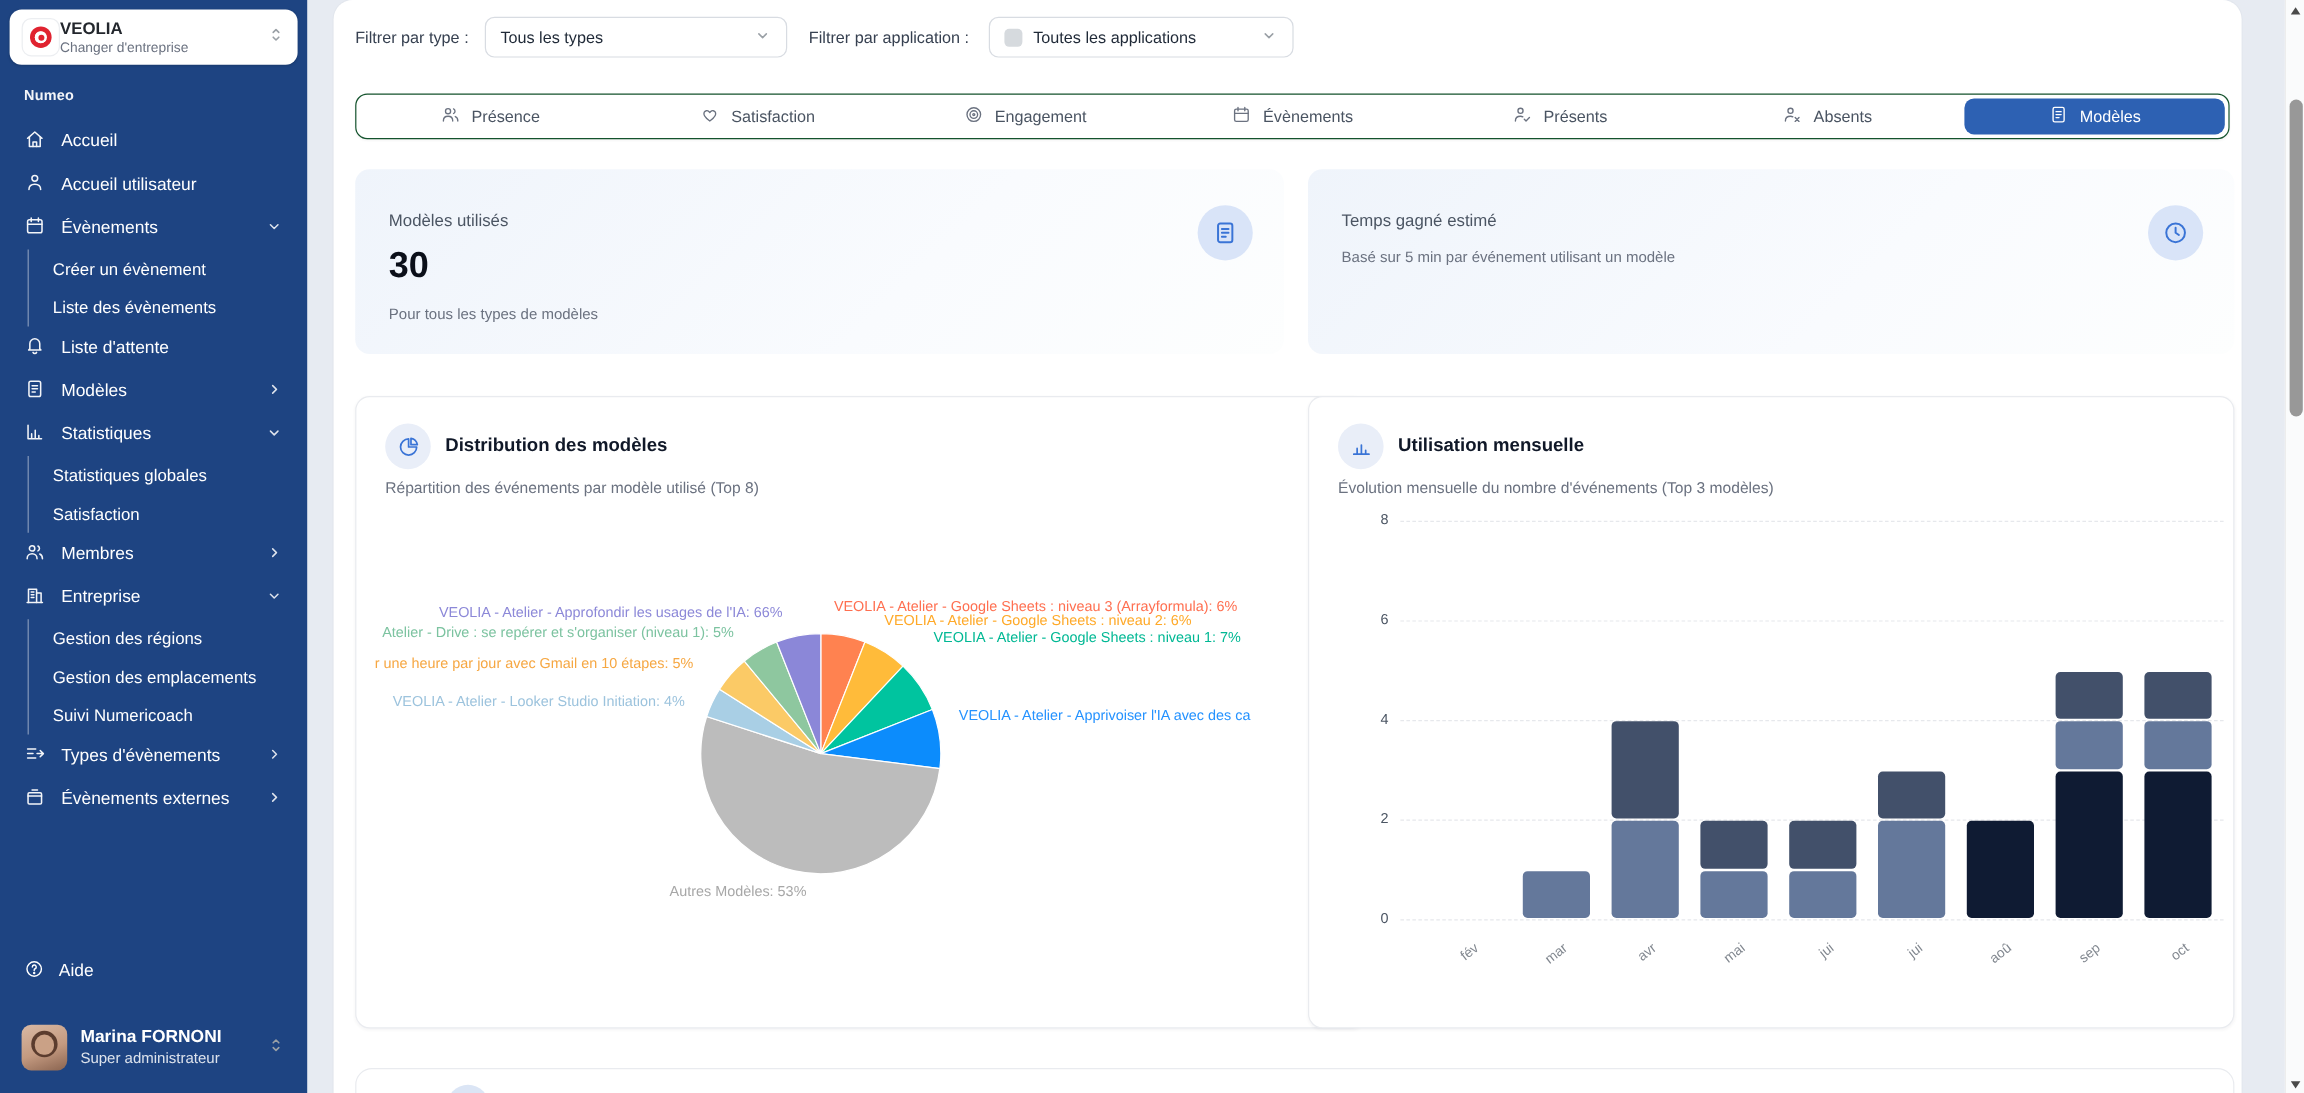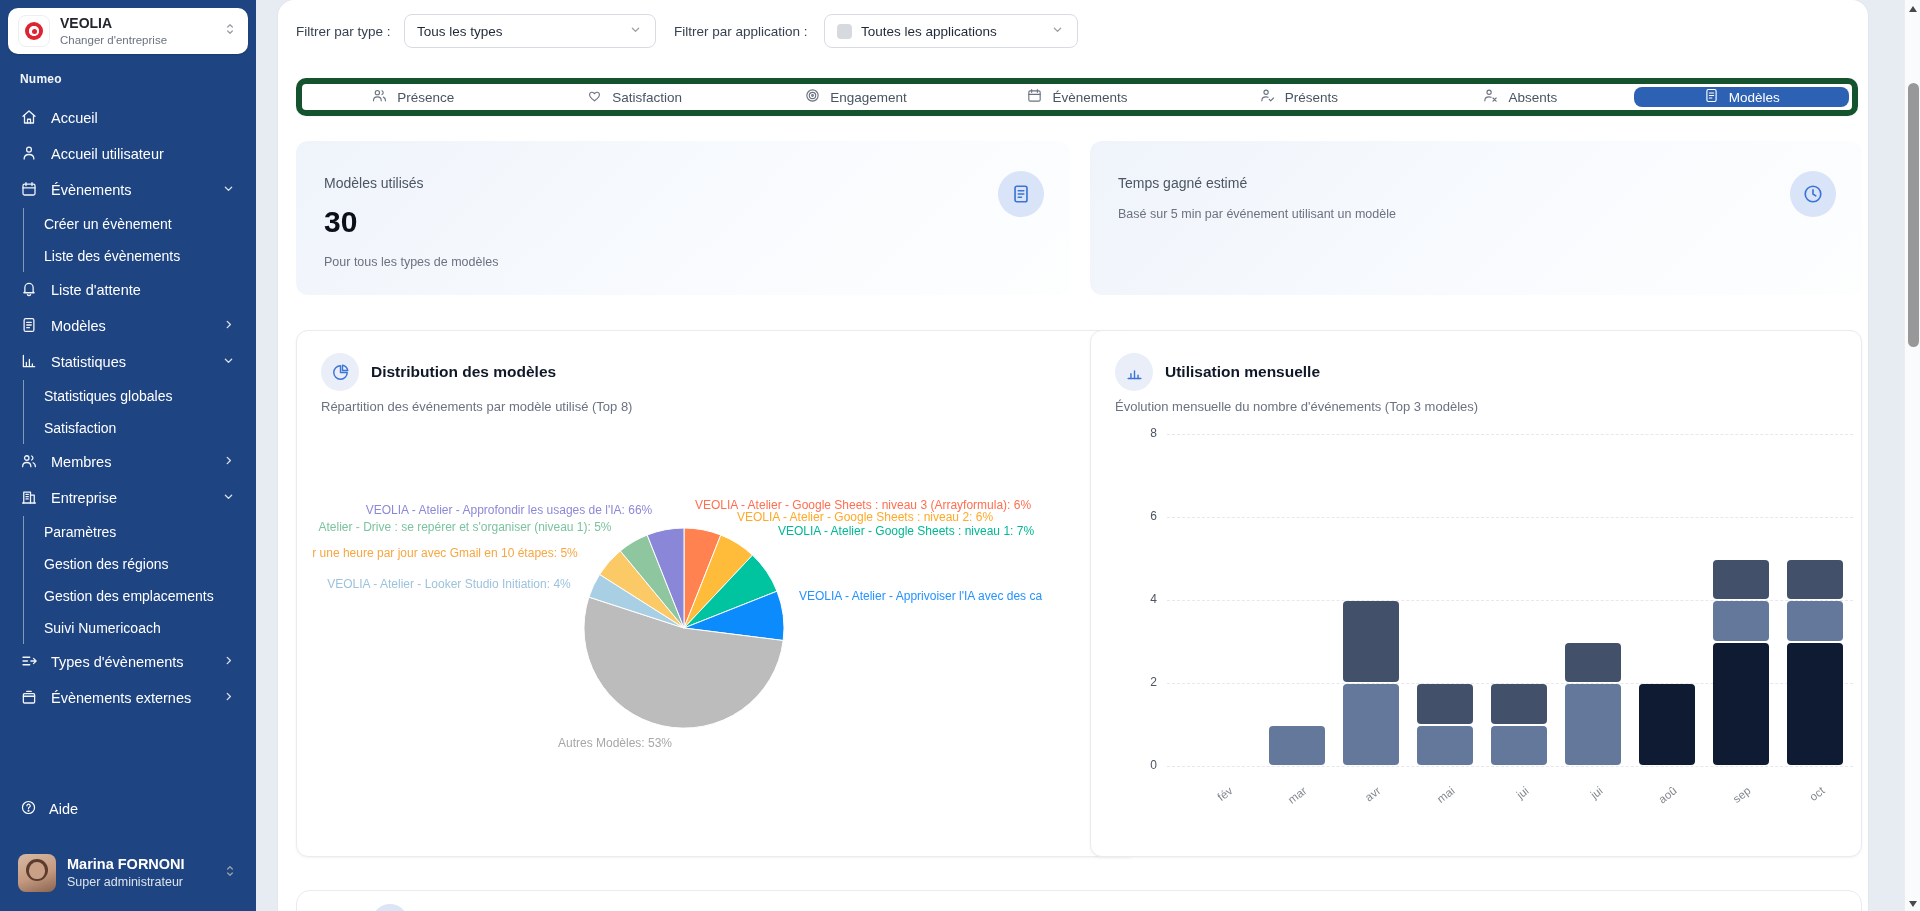--- a/index.html
+++ b/index.html
@@ -1,21 +1,21 @@
 <!DOCTYPE html>
 <html><head>
 <meta charset="utf-8">
 <style>
   *{box-sizing:border-box;margin:0;padding:0}
   html,body{width:1920px;height:911px;overflow:hidden}
   body{position:relative;font-family:"Liberation Sans","DejaVu Sans",sans-serif;background:#e7ebf2;color:#1f2937}
 
   
   .sidebar{position:absolute;left:0;top:0;width:256px;height:911px;background:#1e4482;z-index:5}
-  .company-card{position:absolute;left:8px;top:8px;width:240px;height:46px;background:#fff;border-radius:10px;display:flex;align-items:center;gap:10px;padding:0 10px;cursor:pointer;box-shadow:0 1px 2px rgba(0,0,0,.15)}
+  .company-card{position:absolute;left:8px;top:8px;width:240px;height:46px;background:#fff;border-radius:10px;display:flex;align-items:center;gap:0;padding:0 10px;cursor:pointer;box-shadow:0 1px 2px rgba(0,0,0,.15)}
   .company-logo{width:32px;height:32px;border-radius:8px;border:1px solid #eceef1;display:flex;align-items:center;justify-content:center;background:#fff}
   .logo-ring{width:18px;height:18px;border-radius:50%;background:#e02330;display:flex;align-items:center;justify-content:center}
   .logo-ring::before{content:"";width:10px;height:10px;border-radius:50%;background:#fff;display:block;box-shadow:inset 0 0 0 3px #fff}
   .logo-ring::after{content:"";position:absolute;width:5px;height:5px;border-radius:50%;background:#e02330}
   .company-meta{flex:1;line-height:1.25}
   .company-name{font-size:14px;font-weight:700;color:#23272d}
   .company-sub{font-size:11.5px;color:#6b7280}
   .updown{color:#9aa0a6}
   .side-section{position:absolute;left:20px;top:72px;font-size:12px;font-weight:700;color:rgba(255,255,255,.95);letter-spacing:.2px}
   .nav{position:absolute;left:0;top:100px;right:0}
@@ -42,21 +42,21 @@
   .f-label-1{left:296px;top:24px}
   .f-label-2{left:674px;top:24px}
   .select{position:absolute;top:14px;height:34px;background:#fff;border:1px solid #d8dce2;border-radius:8px;display:flex;align-items:center;padding:0 12px;font-size:13.5px;color:#1f2937;cursor:pointer}
   .select-1{left:404px;width:252px}
   .select-2{left:824px;width:254px}
   .select .val{flex:1;white-space:nowrap}
   .select .chev{color:#9aa0a6;margin-left:8px}
   .app-square{width:15px;height:15px;border-radius:4px;background:#d6dade;margin-right:9px;flex:0 0 auto}
 
   
-  .tabbar{position:absolute;left:296px;top:78px;width:1562px;height:38px;background:#fff;border:6px solid #14532d;border-radius:10px;display:flex;box-shadow:0 1px 2px rgba(0,0,0,.04)}
+  .tabbar{position:absolute;left:296px;top:78px;width:1562px;height:38px;background:#fff;border:1px solid #14532d;border-radius:10px;display:flex;box-shadow:0 1px 2px rgba(0,0,0,.04)}
   .tab{flex:1;display:flex;align-items:center;justify-content:center;gap:9px;font-size:13.5px;color:#4a5462;cursor:pointer;border-radius:8px;margin:3px 3px}
   .tab svg{color:#6b7280}
   .tab.active{background:#2d61b3;color:#fff}
   .tab.active svg{color:#fff}
 
   
   .stat-card{position:absolute;top:141px;height:154px;border-radius:12px;background:linear-gradient(135deg,#eff4fb 0%,#f9fbfe 60%,#fdfefe 100%);padding:34px 28px 0 28px}
   .stat-1{left:296px;width:774px}
   .stat-2{left:1090px;width:772px}
   .stat-title{font-size:14px;color:#4b5563}
@@ -187,21 +187,20 @@
             <path d="M14 9.5h5V20"></path>
             <path d="M3.5 20h17"></path>
             <path d="M8 8.5h3M8 11.5h3M8 14.5h3"></path>
           </svg></span>
         <span class="lbl">Entreprise</span>
         <span class="nav-chev"><svg viewBox="0 0 24 24" width="15" height="15" fill="none" stroke="currentColor" stroke-width="2" stroke-linecap="round" stroke-linejoin="round">
             <path d="M7 10l5 5 5-5"></path>
           </svg></span>
       </div>
       <div class="sub-group">
-        <div class="sub-item">Paramètres</div>
         <div class="sub-item">Gestion des régions</div>
         <div class="sub-item">Gestion des emplacements</div>
         <div class="sub-item">Suivi Numericoach</div>
       </div>
       <div class="nav-item">
         <span><svg viewBox="0 0 24 24" width="18" height="18" fill="none" stroke="currentColor" stroke-width="1.7" stroke-linecap="round" stroke-linejoin="round">
             <path d="M4 7h9M4 12h6M4 17h9"></path>
             <path d="M14.5 12H21M18 8.5L21.5 12L18 15.5"></path>
           </svg></span>
         <span class="lbl">Types d'évènements</span>

